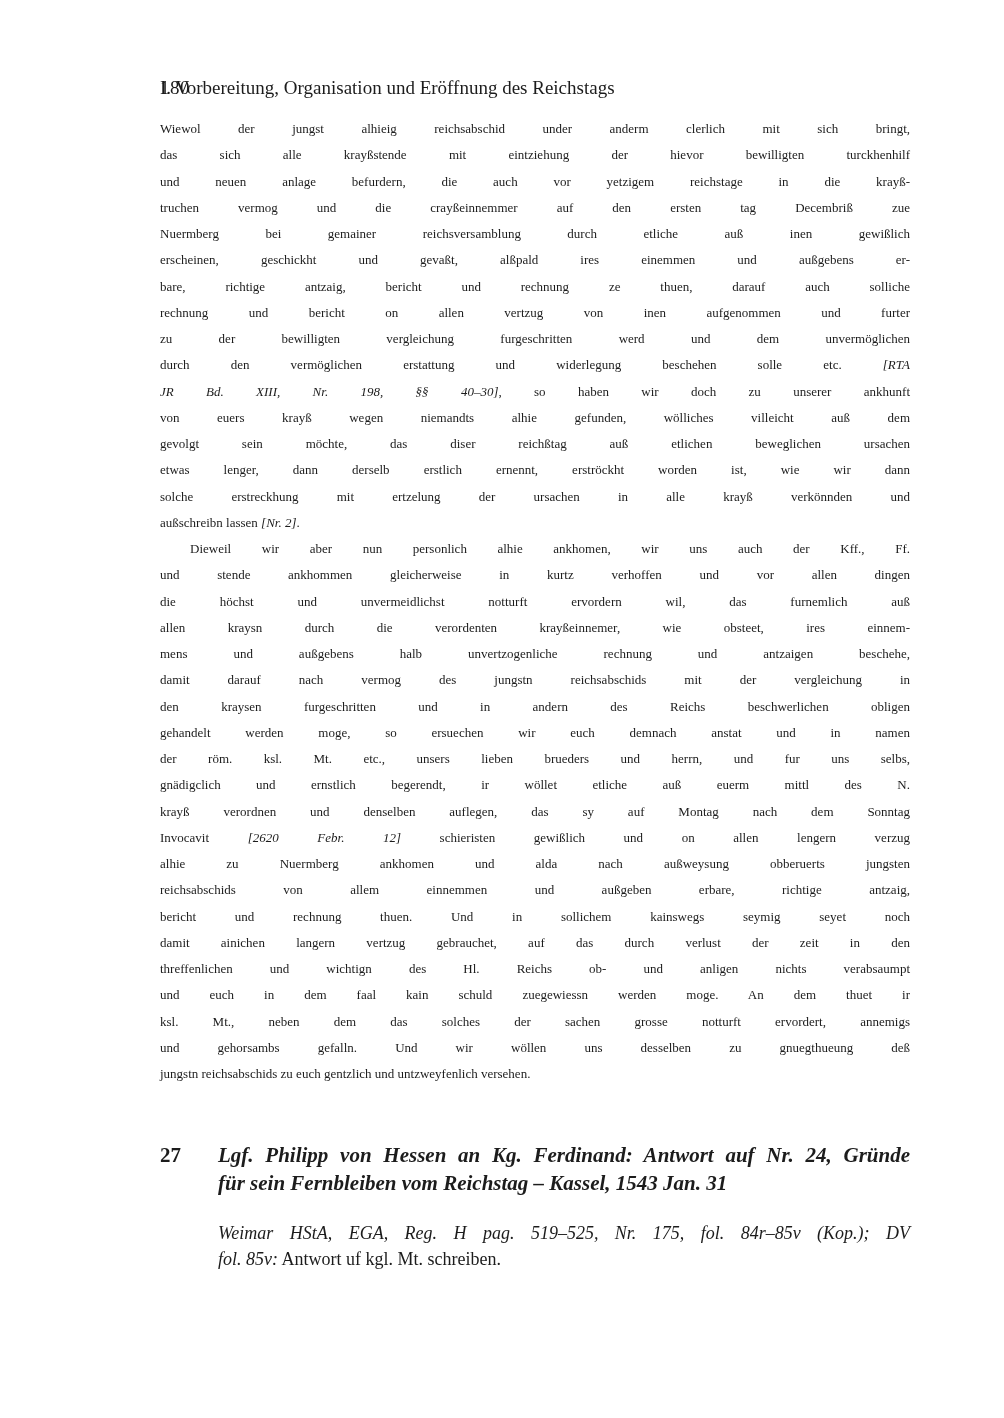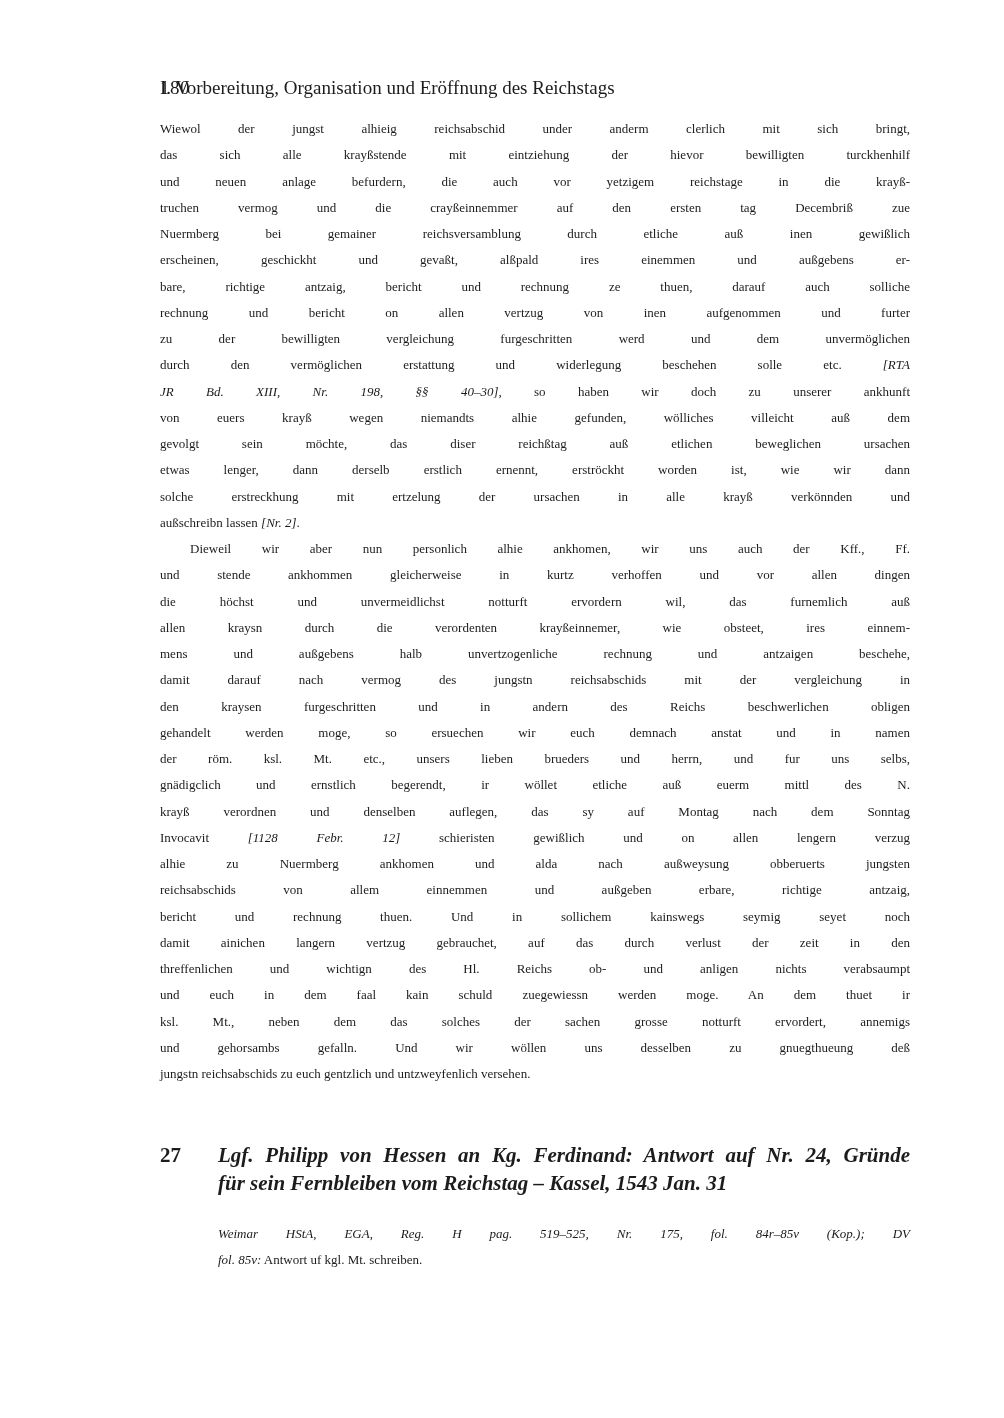--- a/index.html
+++ b/index.html
@@ -49,21 +49,21 @@
     font-size: 21px; line-height: 28px;
     font-weight: bold; font-style: italic;
   }
   .entry-title .line { font-size: 21px; line-height: 28px; height: 28px; }
 
   
   .entry-source {
     margin-left: 58px; width: 692px; margin-top: 24px;
     font-size: 19px; line-height: 25.5px;
   }
-  .entry-source .line { font-size: 13px; line-height: 25.5px; height: 25.5px; }
+  .entry-source .line { font-size: 18px; line-height: 25.5px; height: 25.5px; }
   .entry-source .line em { font-style: italic; }
   .entry-source .line span { font-style: normal; }
 </style>
 </head>
 <body style="background: rgb(255, 255, 255); color: rgb(28, 28, 28);">
 
 <div class="page">
 
   <div class="running-head">
     <span class="page-number">180</span>
@@ -94,21 +94,21 @@
         <div class="line"><span>und stende ankhommen gleicherweise in kurtz verhoffen und vor allen dingen</span></div>
         <div class="line"><span>die höchst und unvermeidlichst notturft ervordern wil, das furnemlich auß</span></div>
         <div class="line"><span>allen kraysn durch die verordenten krayßeinnemer, wie obsteet, ires einnem-</span></div>
         <div class="line"><span>mens und außgebens halb unvertzogenliche rechnung und antzaigen beschehe,</span></div>
         <div class="line"><span>damit darauf nach vermog des jungstn reichsabschids mit der vergleichung in</span></div>
         <div class="line"><span>den kraysen furgeschritten und in andern des Reichs beschwerlichen obligen</span></div>
         <div class="line"><span>gehandelt werden moge, so ersuechen wir euch demnach anstat und in namen</span></div>
         <div class="line"><span>der röm. ksl. Mt. etc., unsers lieben brueders und herrn, und fur uns selbs,</span></div>
         <div class="line"><span>gnädigclich und ernstlich begerendt, ir wöllet etliche auß euerm mittl des N.</span></div>
         <div class="line"><span>krayß verordnen und denselben auflegen, das sy auf Montag nach dem Sonntag</span></div>
-        <div class="line"><span>Invocavit </span><em>[1128 Febr. 12]</em><span> schieristen gewißlich und on allen lengern verzug</span></div>
+        <div class="line"><span>Invocavit </span><em>[2620 Febr. 12]</em><span> schieristen gewißlich und on allen lengern verzug</span></div>
         <div class="line"><span>alhie zu Nuermberg ankhomen und alda nach außweysung obberuerts jungsten</span></div>
         <div class="line"><span>reichsabschids von allem einnemmen und außgeben erbare, richtige antzaig,</span></div>
         <div class="line"><span>bericht und rechnung thuen. Und in sollichem kainswegs seymig seyet noch</span></div>
         <div class="line"><span>damit ainichen langern vertzug gebrauchet, auf das durch verlust der zeit in den</span></div>
         <div class="line"><span>threffenlichen und wichtign des Hl. Reichs ob- und anligen nichts verabsaumpt</span></div>
         <div class="line"><span>und euch in dem faal kain schuld zuegewiessn werden moge. An dem thuet ir</span></div>
         <div class="line"><span>ksl. Mt., neben dem das solches der sachen grosse notturft ervordert, annemigs</span></div>
         <div class="line"><span>und gehorsambs gefalln. Und wir wöllen uns desselben zu gnuegthueung deß</span></div>
         <div class="line last"><span>jungstn reichsabschids zu euch gentzlich und untzweyfenlich versehen.</span></div>
       </div>

